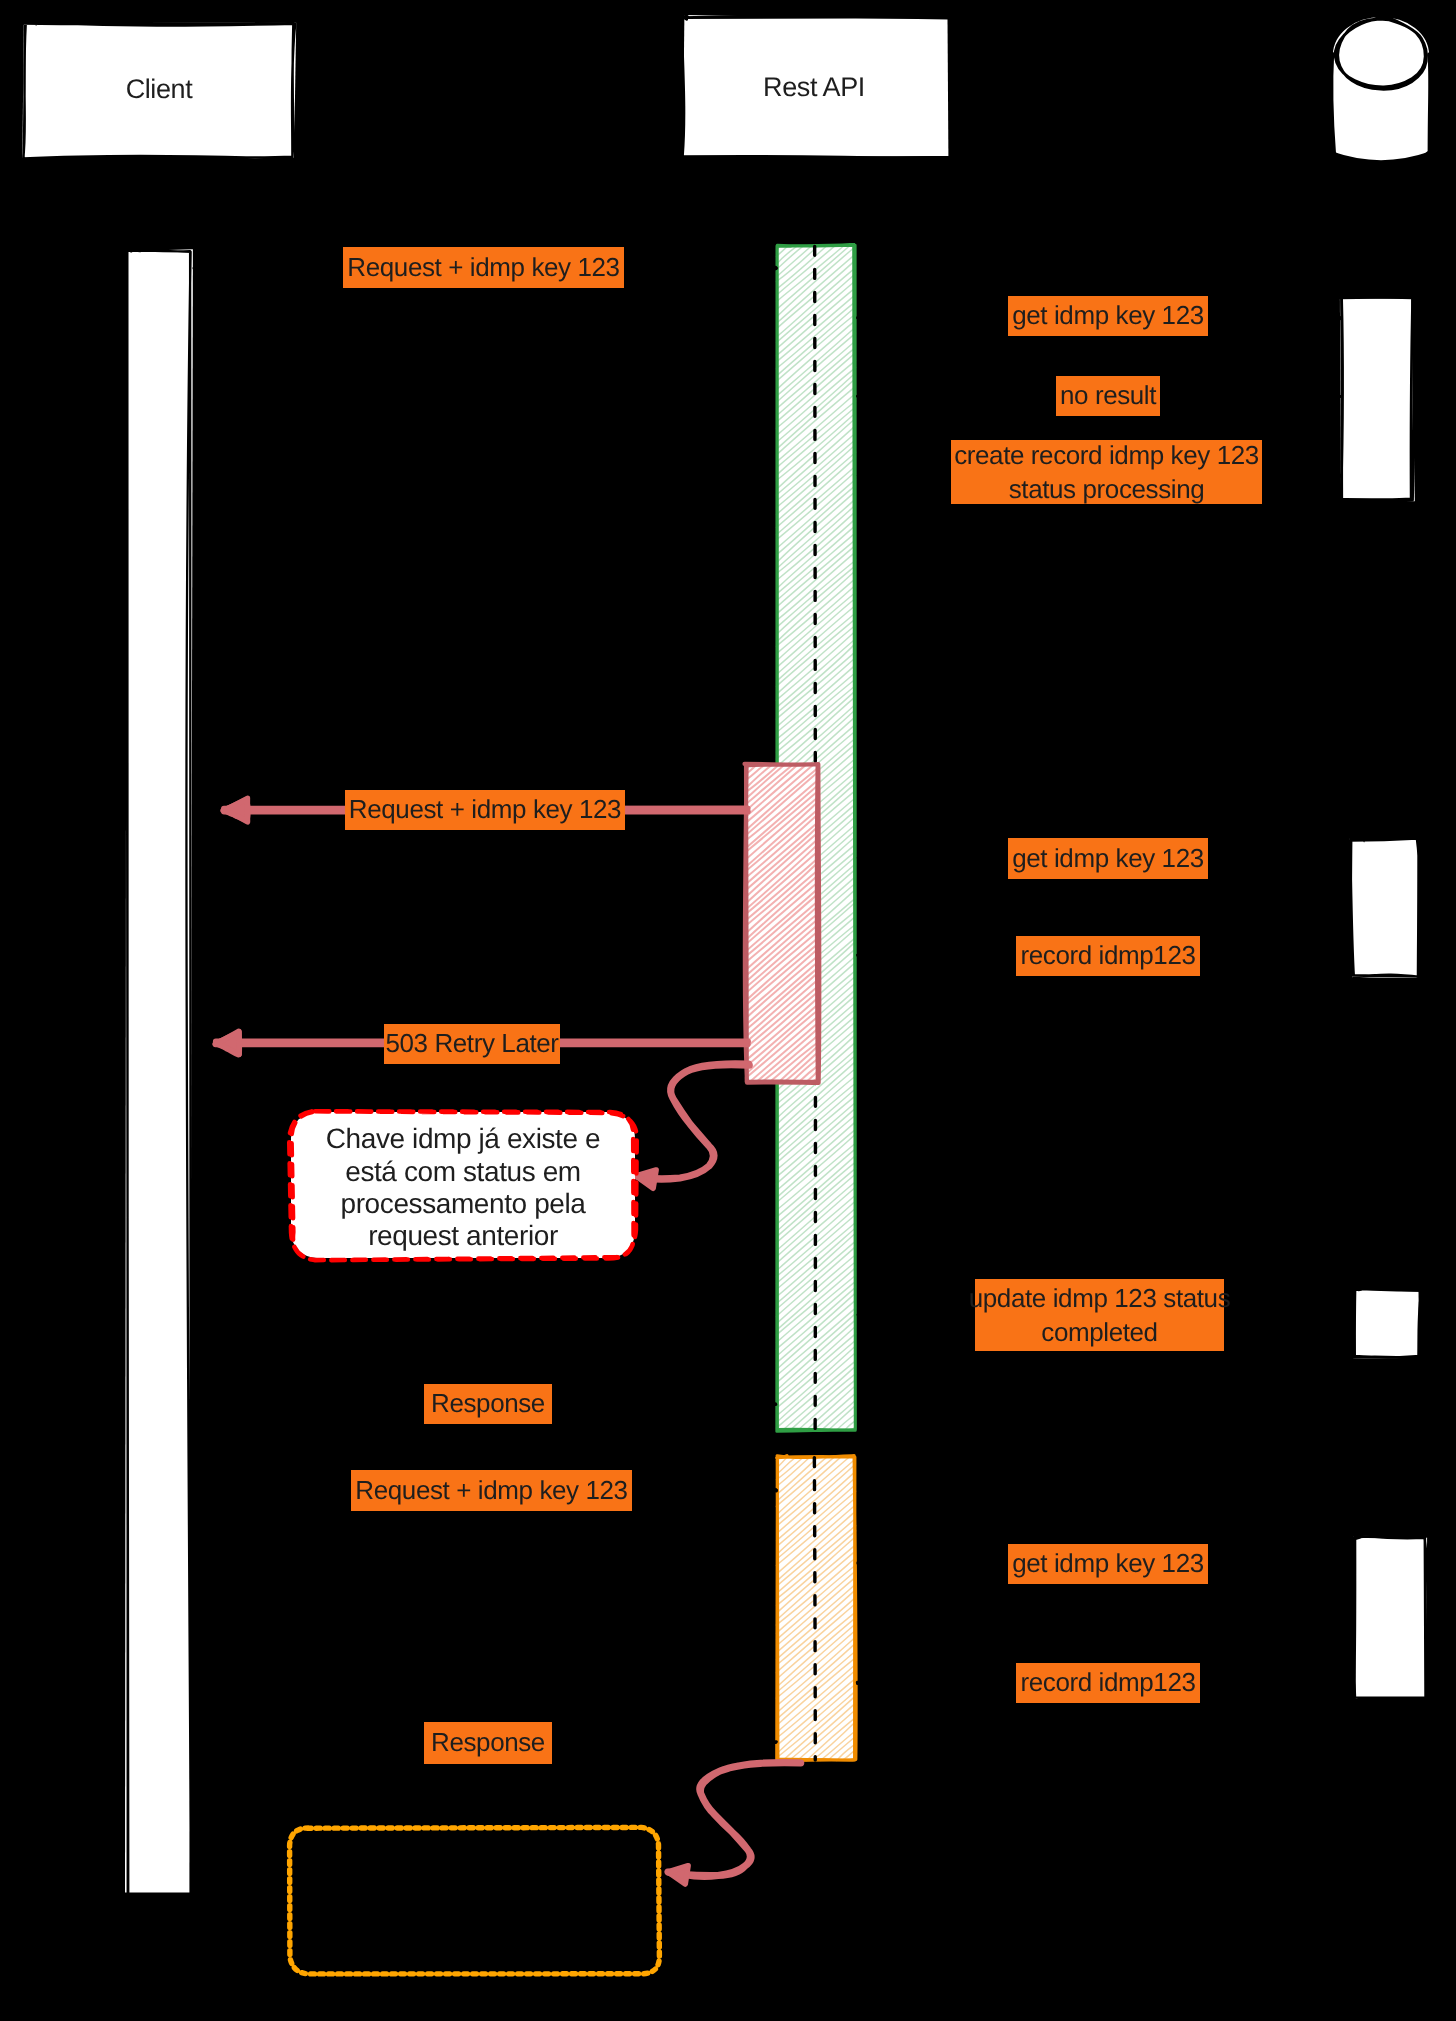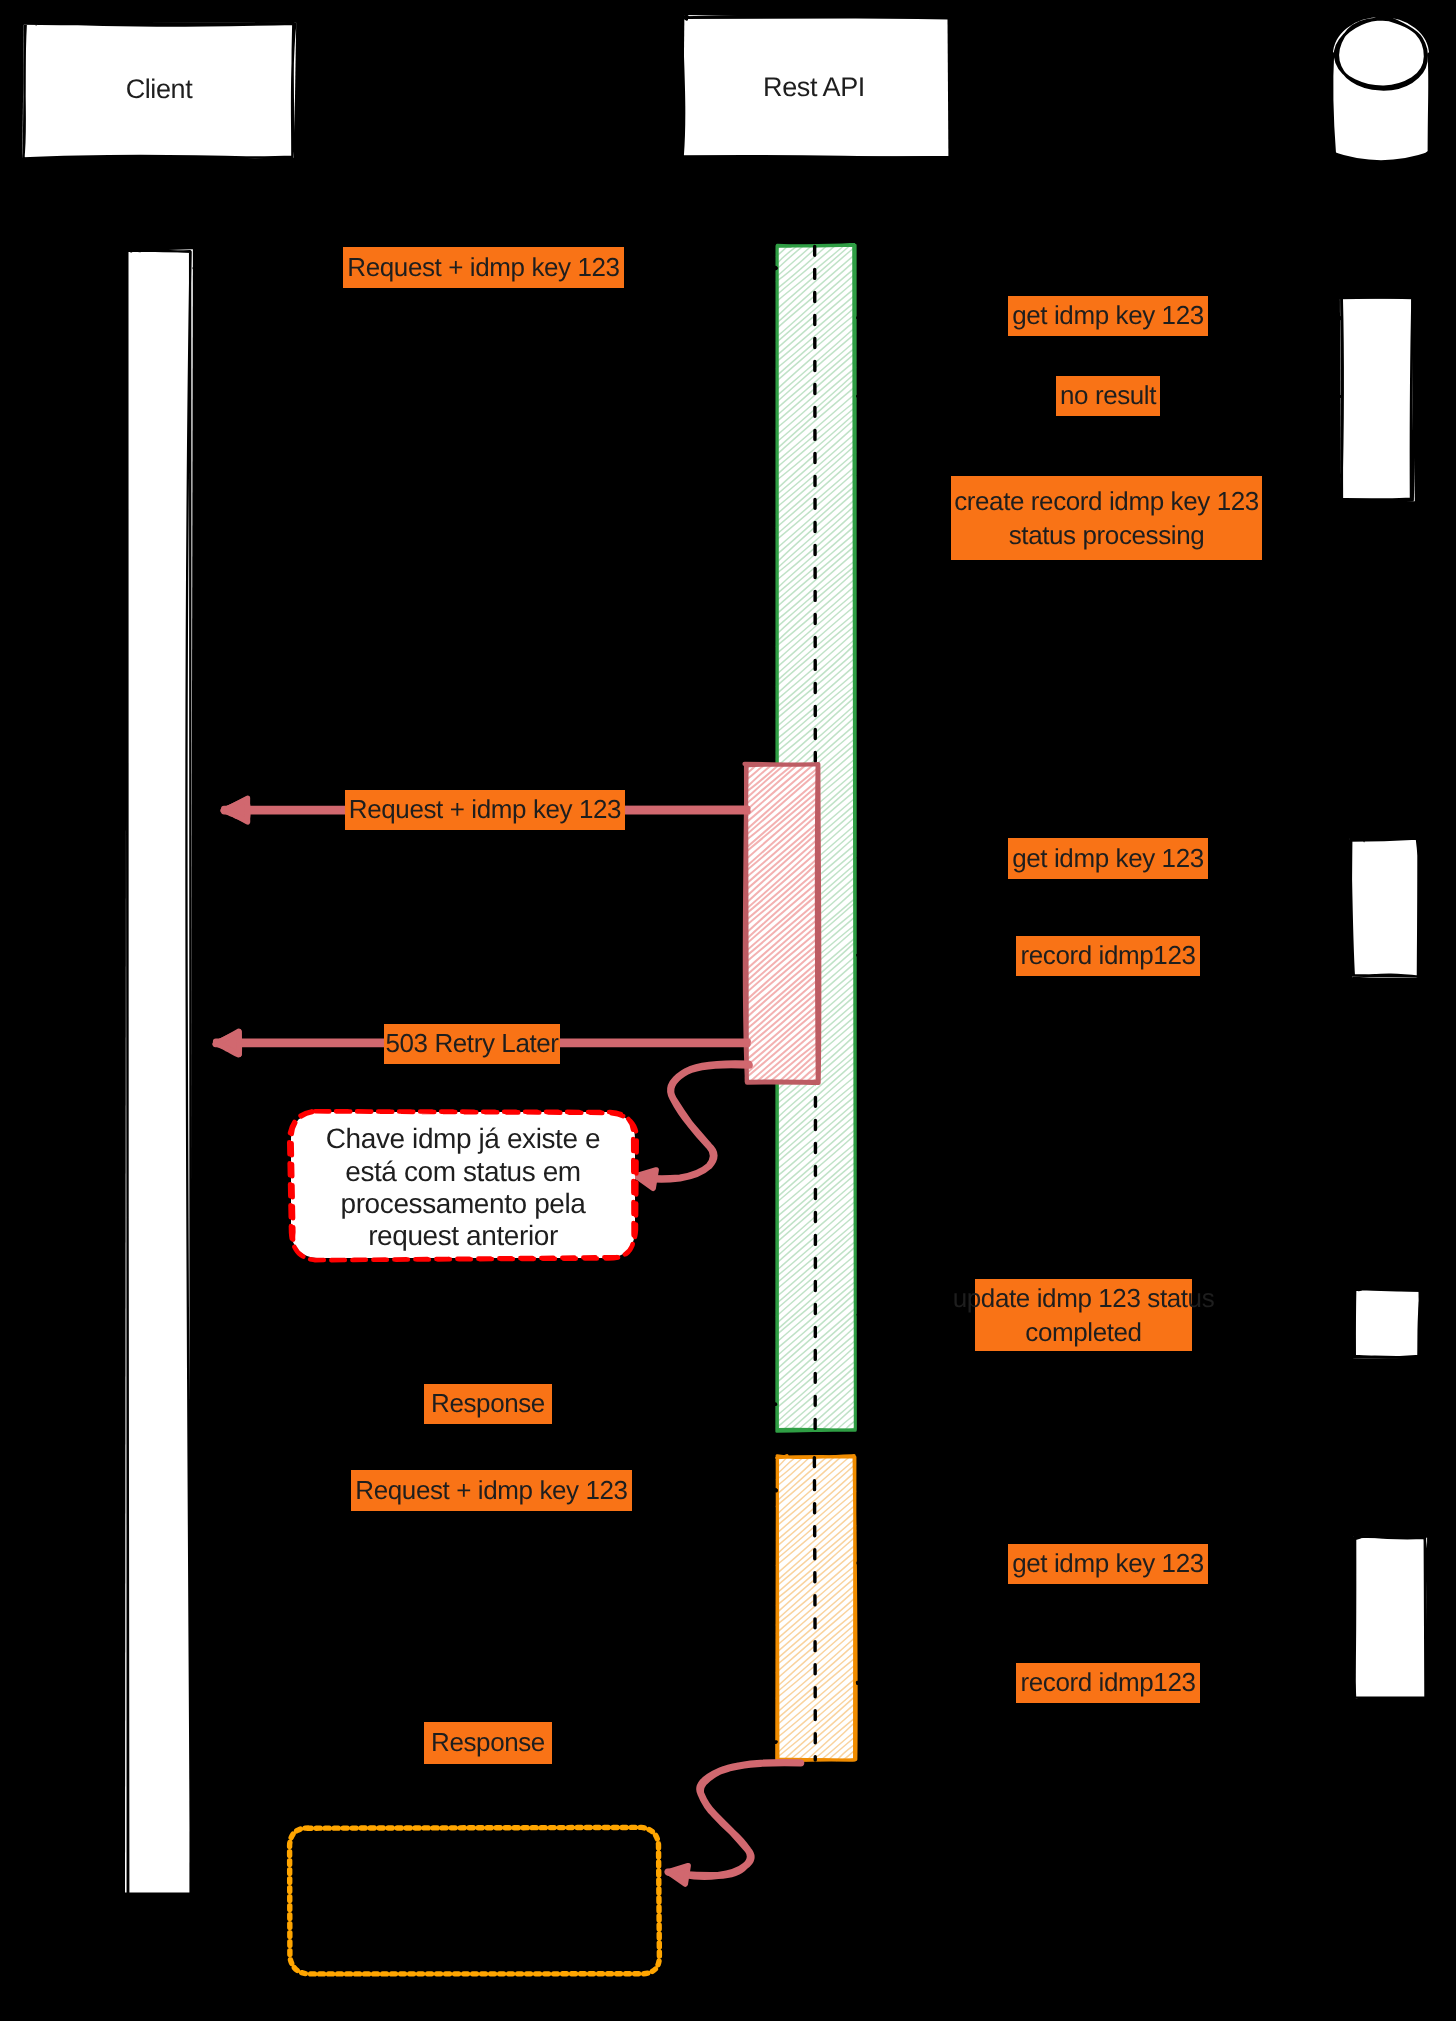--- a/index.html
+++ b/index.html
@@ -110,21 +110,21 @@
     </div>
   <div class="lbl" style="left:343px;top:247px;width:281px;height:41px;font-size:26px;line-height:1.3;text-align:center;">
       <span class="ln">Request + idmp key 123</span>
     </div>
   <div class="lbl" style="left:1008px;top:296px;width:200px;height:40px;font-size:26px;line-height:1.3;text-align:center;">
       <span class="ln">get idmp key 123</span>
     </div>
   <div class="lbl" style="left:1056px;top:376px;width:104px;height:40px;font-size:26px;line-height:1.3;text-align:center;">
       <span class="ln">no result</span>
     </div>
-  <div class="lbl" style="left:951px;top:440px;width:311px;height:84px;font-size:26px;line-height:1.32;text-align:left;margin-top:36px;">
+  <div class="lbl" style="left:951px;top:440px;width:311px;height:64px;font-size:26px;line-height:1.32;text-align:left;">
       <span class="ln">create record idmp key 123</span>
       <span class="ln">status processing</span>
     </div>
   <div class="lbl" style="left:345px;top:790px;width:280px;height:40px;font-size:26px;line-height:1.3;text-align:center;">
       <span class="ln">Request + idmp key 123</span>
     </div>
   <div class="lbl" style="left:1008px;top:838px;width:200px;height:41px;font-size:26px;line-height:1.3;text-align:center;">
       <span class="ln">get idmp key 123</span>
     </div>
   <div class="lbl" style="left:1016px;top:936px;width:184px;height:40px;font-size:26px;line-height:1.3;text-align:center;">
@@ -132,21 +132,21 @@
     </div>
   <div class="lbl" style="left:384px;top:1024px;width:176px;height:40px;font-size:26px;line-height:1.3;text-align:center;">
       <span class="ln">503 Retry Later</span>
     </div>
   <div class="lbl" style="left:300px;top:1122px;width:326px;height:132px;font-size:28px;line-height:1.16;text-align:right;background:none;">
       <span class="ln">Chave idmp já existe e</span>
       <span class="ln">está com status em</span>
       <span class="ln">processamento pela</span>
       <span class="ln">request anterior</span>
     </div>
-  <div class="lbl" style="left:975px;top:1279px;width:217px;height:72px;font-size:26px;line-height:1.32;text-align:center;">
+  <div class="lbl" style="left:975px;top:1279px;width:249px;height:72px;font-size:26px;line-height:1.32;text-align:center;">
       <span class="ln">update idmp 123 status</span>
       <span class="ln">completed</span>
     </div>
   <div class="lbl" style="left:424px;top:1384px;width:128px;height:40px;font-size:26px;line-height:1.3;text-align:center;">
       <span class="ln">Response</span>
     </div>
   <div class="lbl" style="left:351px;top:1470px;width:281px;height:41px;font-size:26px;line-height:1.3;text-align:center;">
       <span class="ln">Request + idmp key 123</span>
     </div>
   <div class="lbl" style="left:1008px;top:1544px;width:200px;height:40px;font-size:26px;line-height:1.3;text-align:center;">

